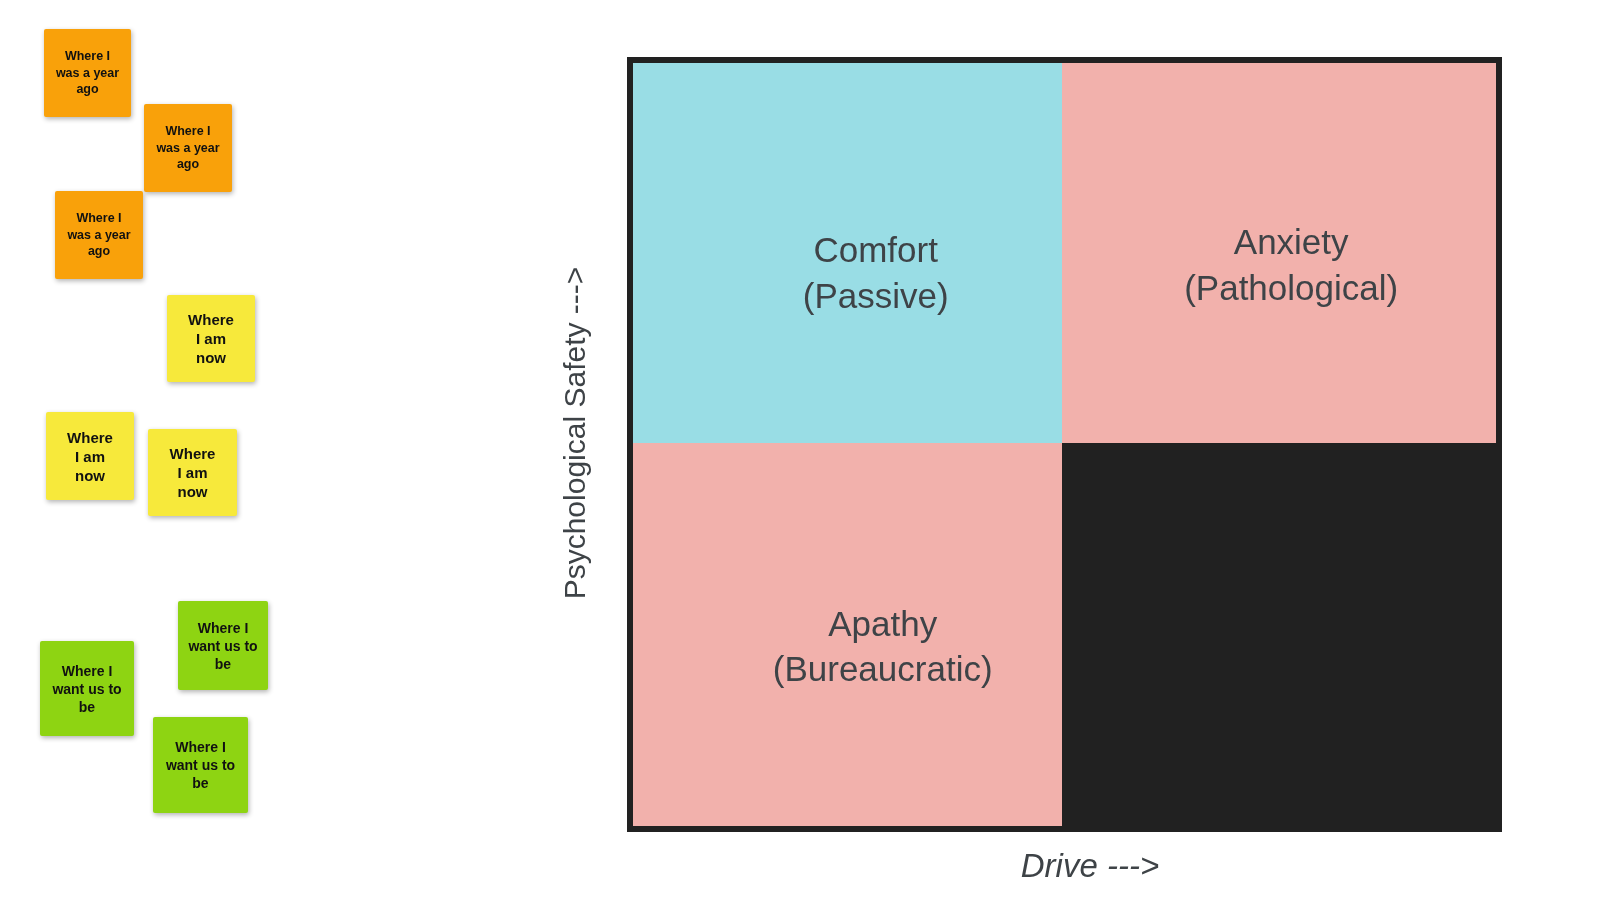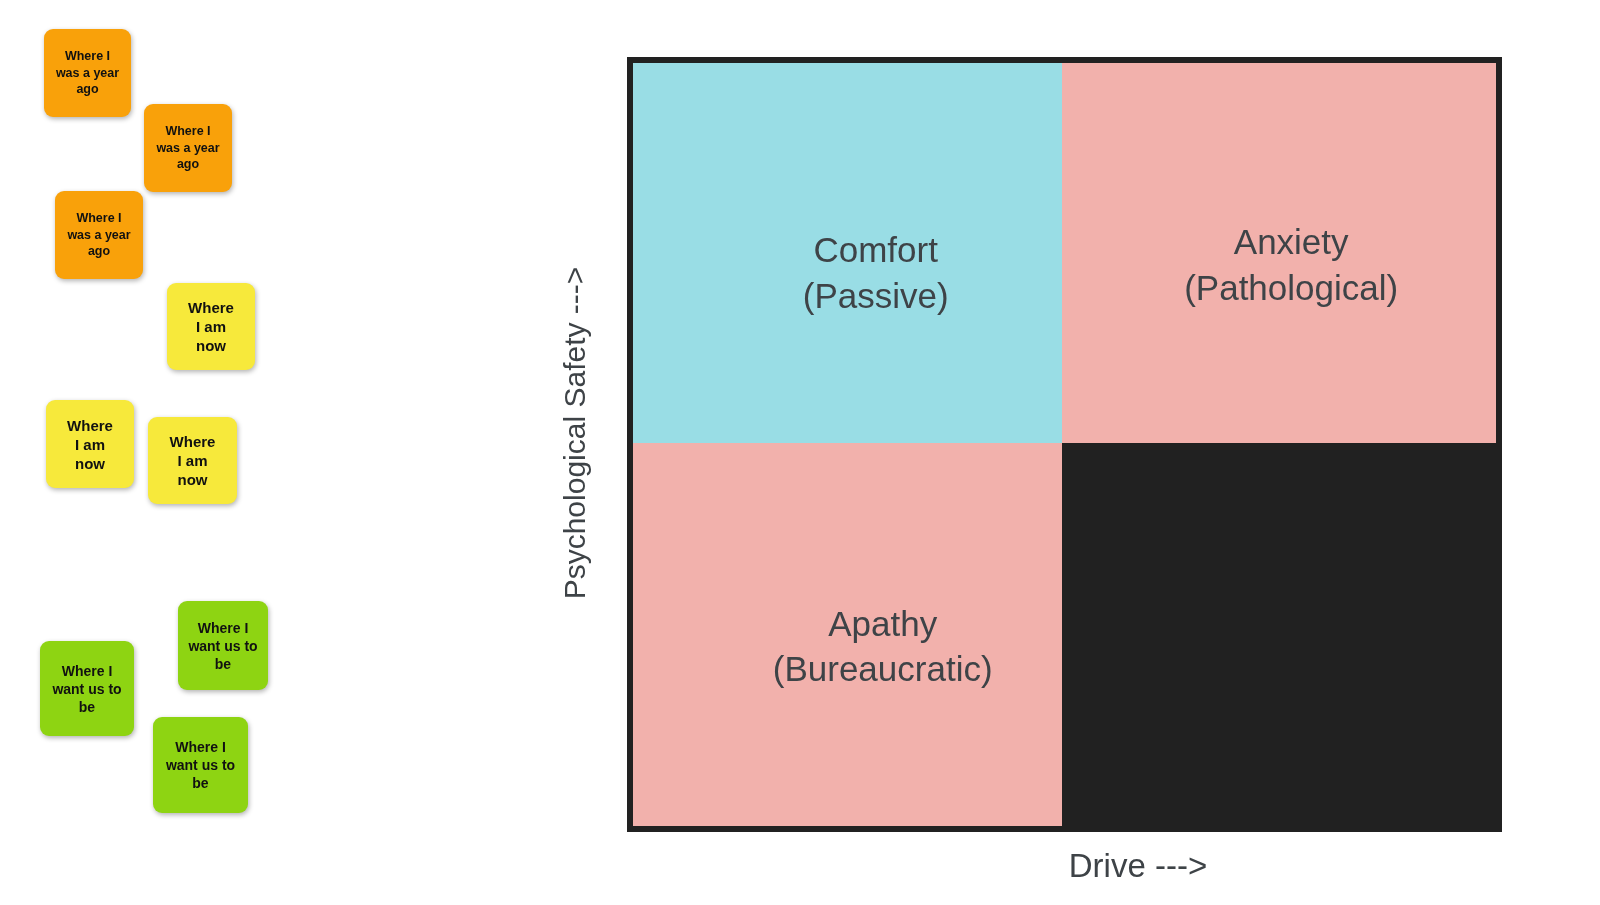--- a/index.html
+++ b/index.html
@@ -19,31 +19,31 @@
   
   .note {
     position: absolute;
     display: flex;
     align-items: center;
     justify-content: center;
     text-align: center;
     white-space: pre-line;
     font-weight: bold;
     color: #111111;
-    border-radius: 9px;
+    border-radius: 2px;
     box-shadow: 1px 2px 5px rgba(0,0,0,0.30);
     cursor: default;
   }
   .note-orange { background: #F9A10A; }
   .note-yellow { background: #F7E93B; }
   .note-green  { background: #8ED412; }
 
   .note-sm { font-size: 12.5px; line-height: 16.5px; }
   .note-md { font-size: 14px;   line-height: 18px; }
-  .note-lg { font-size: 15px;   line-height: 19px; }
+  .note-lg { font-size: 15px;   line-height: 19px; margin-top: 12px; }
 
   
   .matrix {
     position: absolute;
     left: 627px; top: 57px;
     width: 875px; height: 775px;
     background: #212121;
     border: 6px solid #212121;
     display: grid;
     grid-template-columns: 1fr 1.01fr;
@@ -72,25 +72,26 @@
   .y-axis-label {
     position: absolute;
     left: 575px; top: 433px;
     transform: translate(-50%, -50%) rotate(-90deg);
     white-space: nowrap;
     font-size: 30px;
     color: #3E4347;
   }
   .x-axis-label {
     position: absolute;
-    left: 1138px; top: 866px;
+    left: 1090px; top: 866px;
     transform: translate(-50%, -50%);
     white-space: nowrap;
     font-size: 33px;
     color: #3E4347;
+    font-style: italic;
   }
 </style>
 </head>
 <body>
 
 <div class="canvas">
 
   <div class="note note-orange note-sm" style="left:44px;  top:29px;  width:87px; height:88px;">Where I
 was a year
 ago</div>

